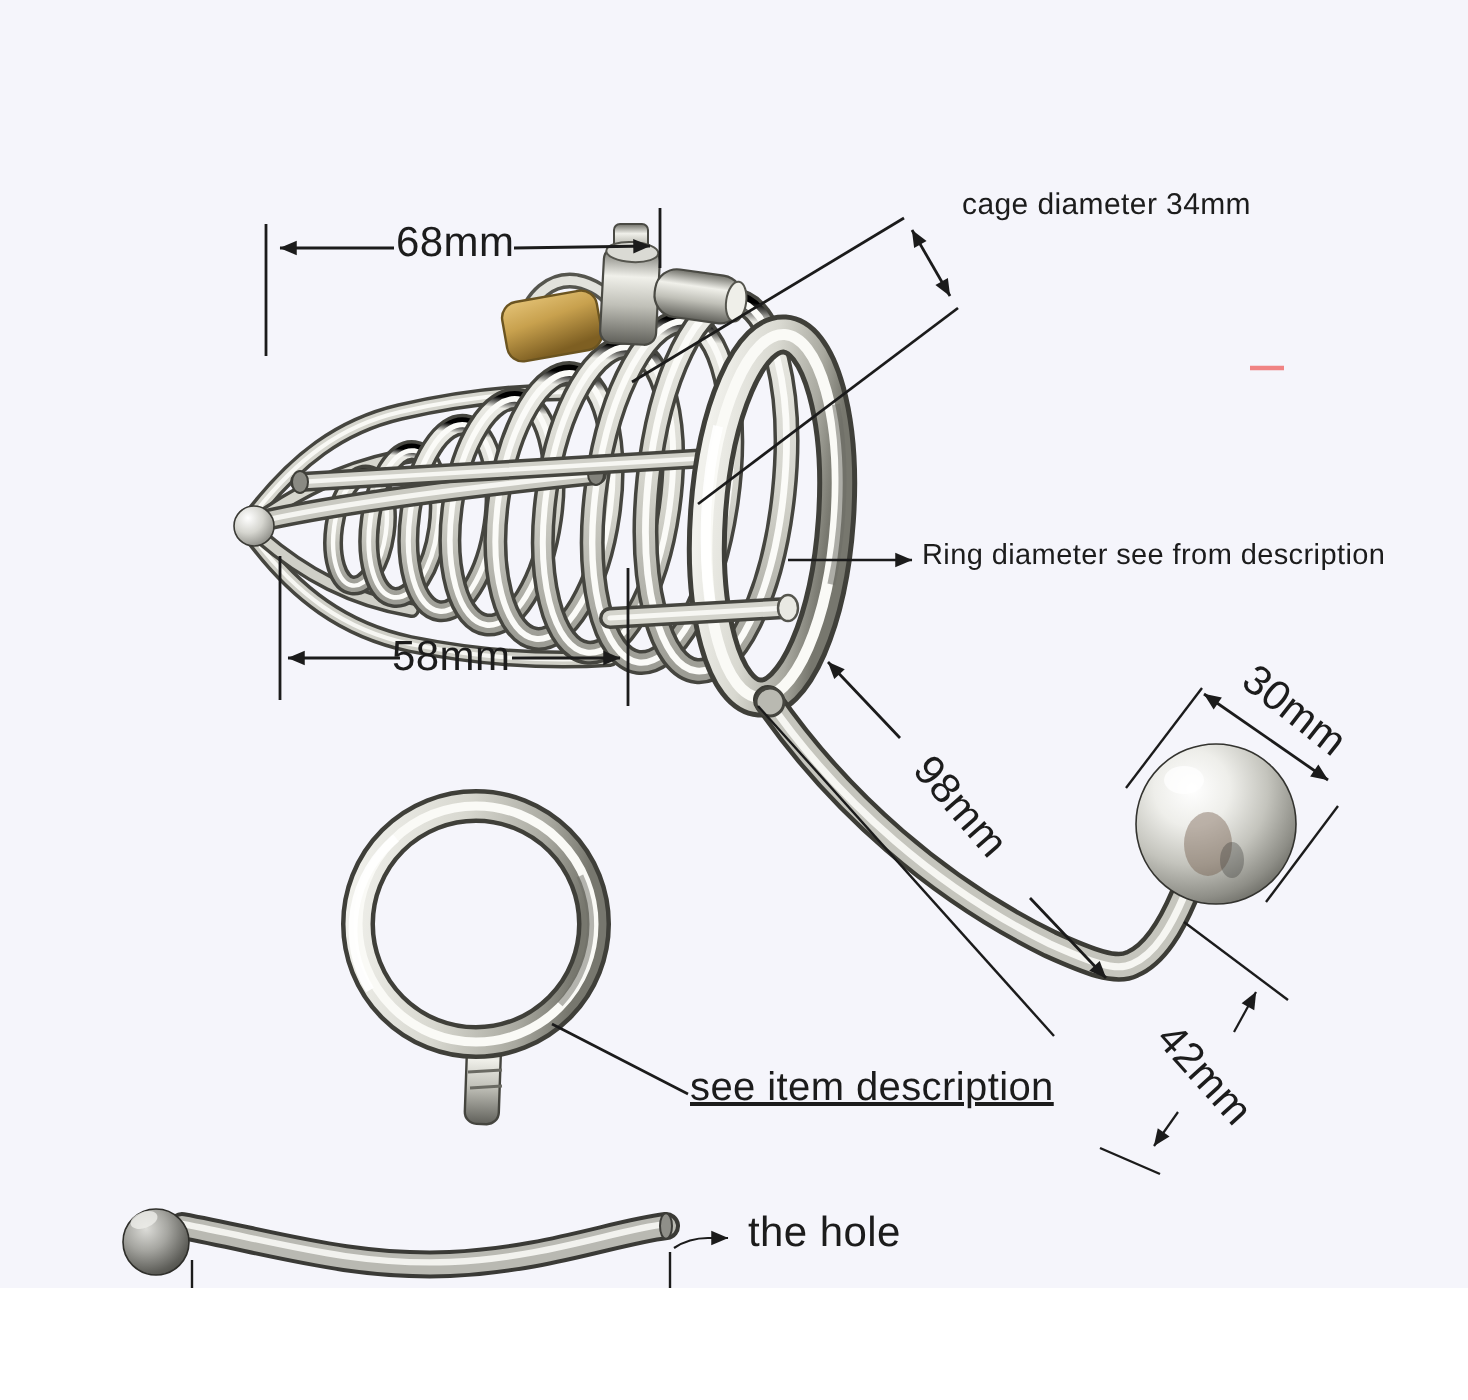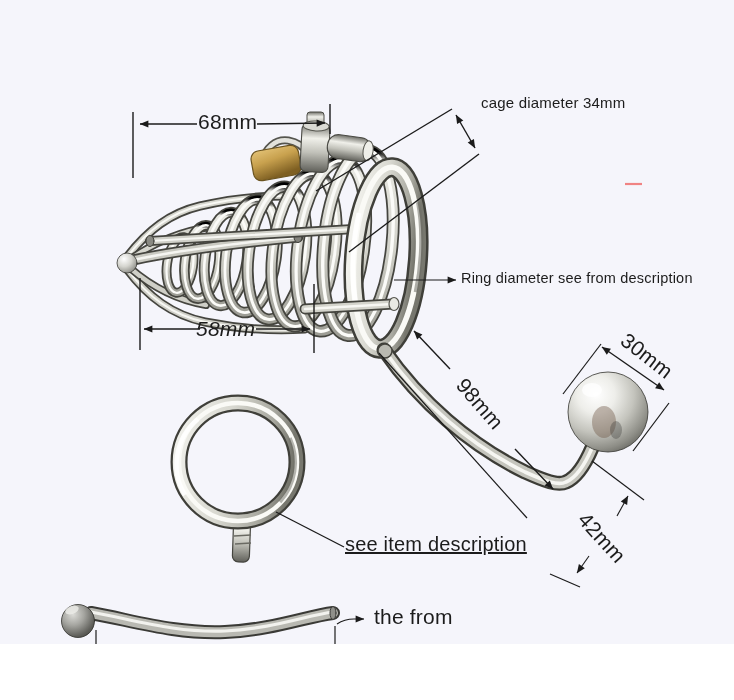--- a/index.html
+++ b/index.html
@@ -271,26 +271,26 @@
 
   <path d="M625,184 L642,184" stroke="#f08383" stroke-width="2.2" fill="none"></path>
 </svg>
 
 <div class="label lbl-c" style="left:198px;top:110px;width:58px;font-size:21px;">68mm</div>
 
 <div class="label" style="left:481px;top:95px;font-size:15px;">cage diameter 34mm</div>
 
 <div class="label" style="left:461px;top:271px;font-size:14.5px;">Ring diameter see from description</div>
 
-<div class="label lbl-c" style="left:196px;top:317px;width:58px;font-size:21px;font-style:italic;">58mm</div>
+<div class="label lbl-c" style="left:196px;top:317px;width:58px;font-size:21px;">58mm</div>
 
 <div class="label lbl-c rot" style="left:450px;top:392px;width:60px;font-size:21px;transform:rotate(49deg);">98mm</div>
 
 <div class="label lbl-c rot" style="left:617px;top:344px;width:60px;font-size:21px;transform:rotate(38deg);">30mm</div>
 
 <div class="label lbl-c rot" style="left:572px;top:526px;width:60px;font-size:21px;transform:rotate(48deg);">42mm</div>
 
 <div class="label" style="left:345px;top:533px;font-size:20px;text-decoration:underline;">see item description</div>
 
-<div class="label" style="left:374px;top:605px;font-size:21px;">the from</div>
+<div class="label" style="left:374px;top:605px;font-size:21px;">the hole</div>
 
 
 </div>
 
 </body></html>

